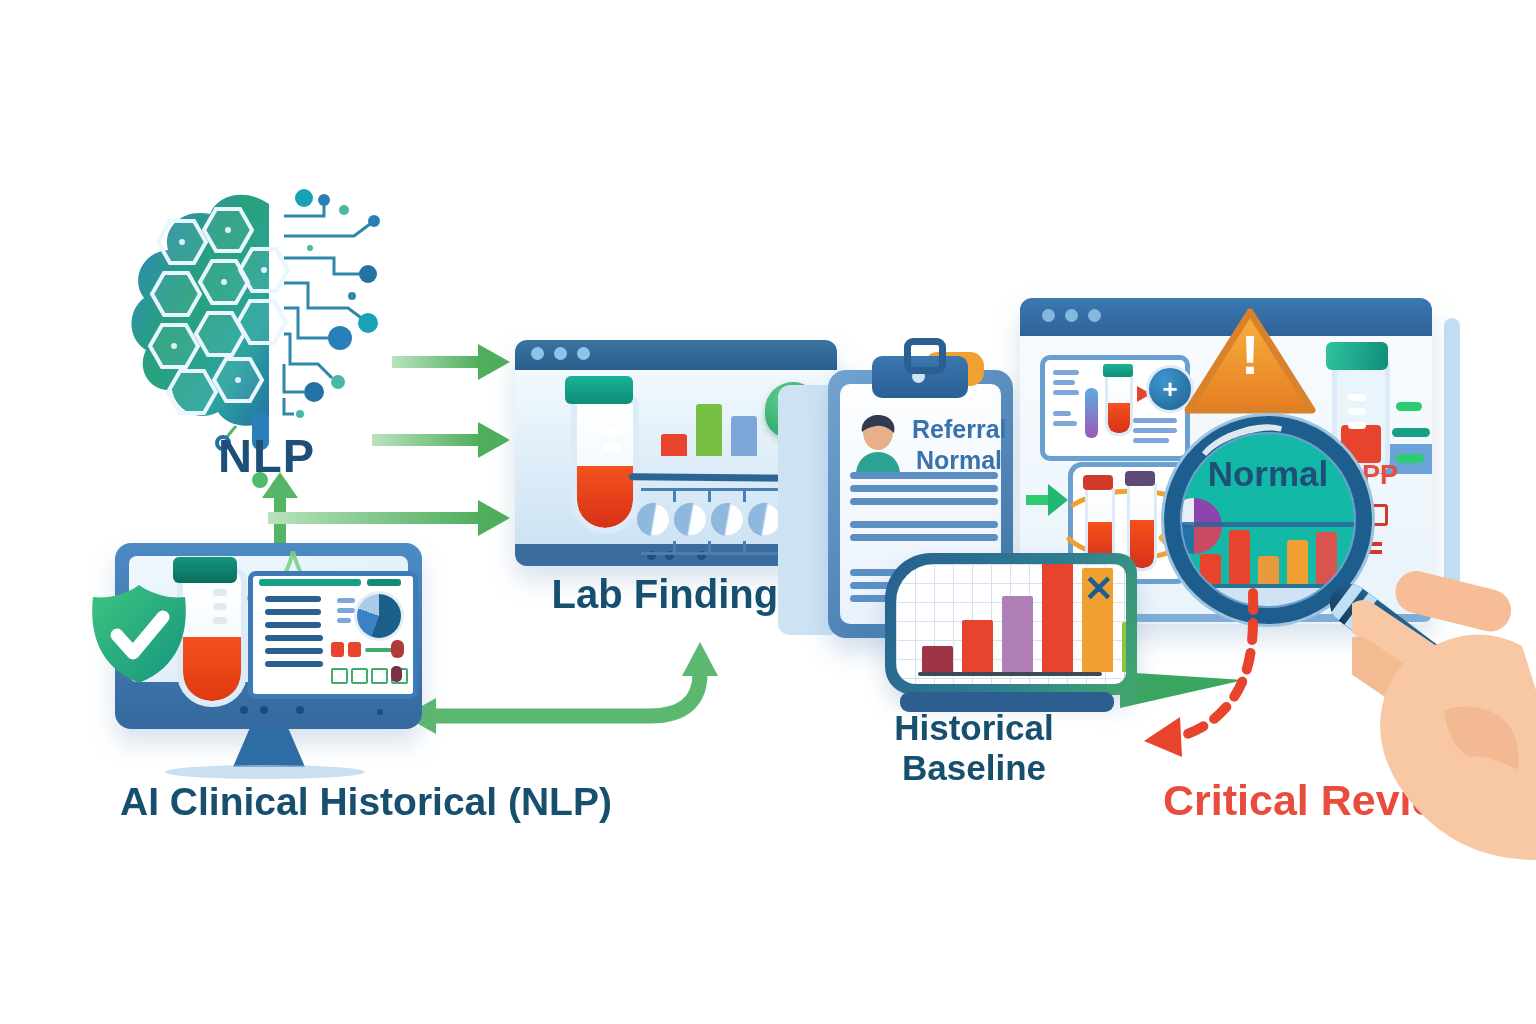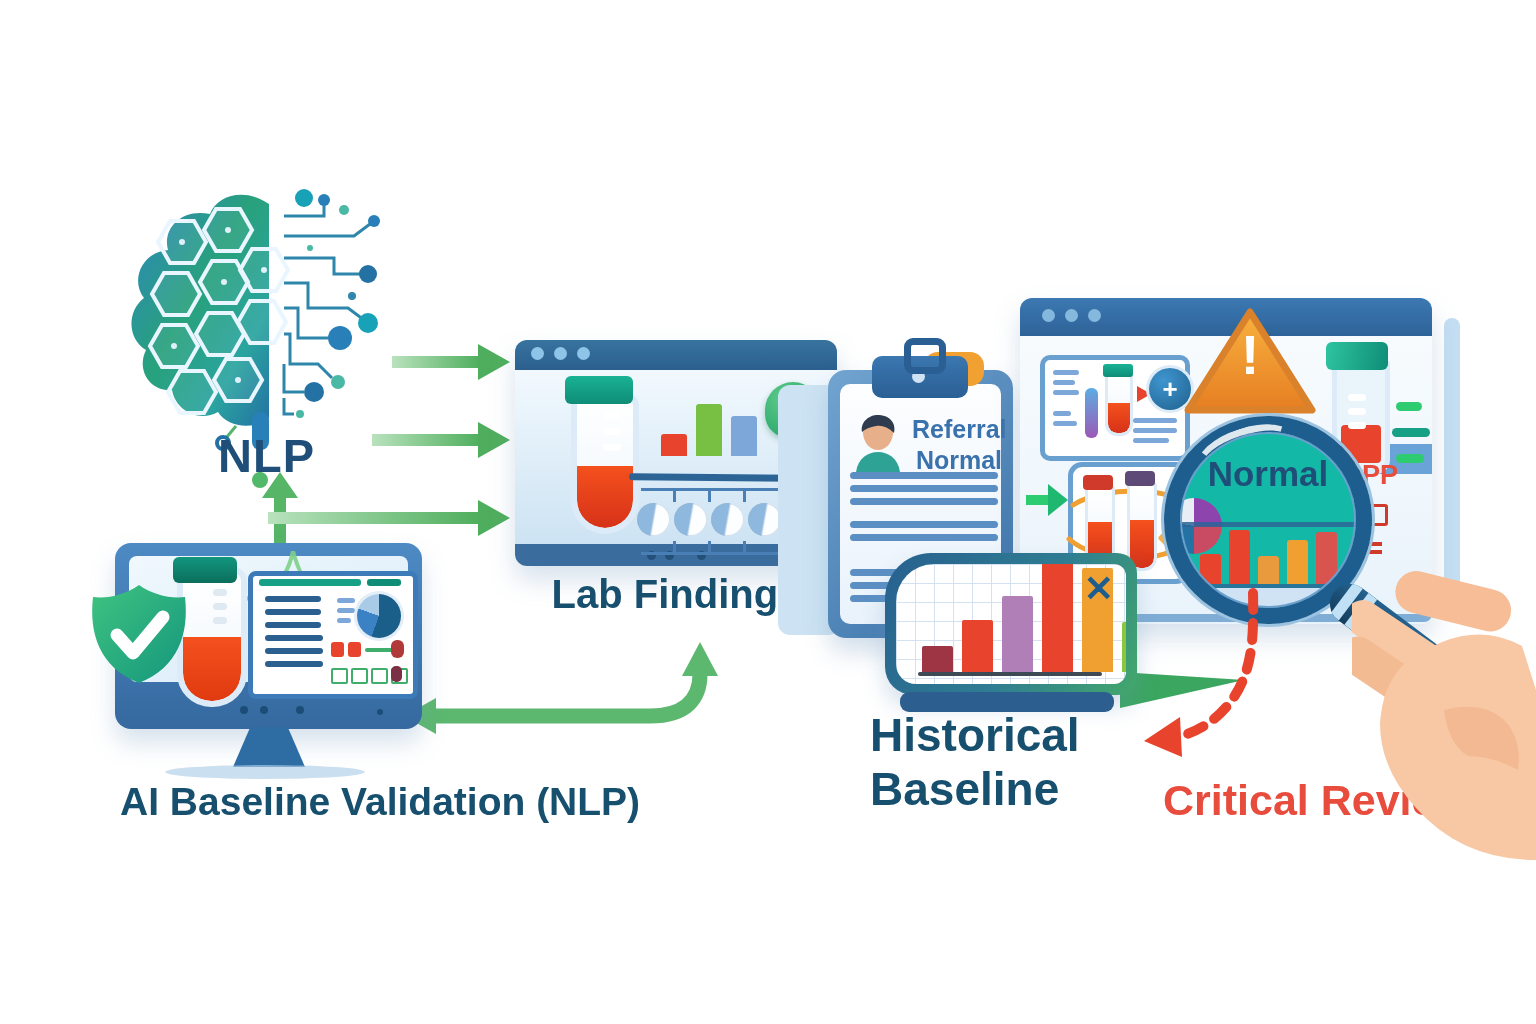--- a/index.html
+++ b/index.html
@@ -259,21 +259,21 @@
       <defs>
           <linearGradient id="gSh" x1="0" y1="0" x2="1" y2="1">
         <stop offset="0" stop-color="#3fc380"></stop>
             <stop offset="1" stop-color="#14967d"></stop>
           </linearGradient>
         </defs>
       <path d="M52 4 C66 14 84 18 98 16 C102 52 92 86 52 102 C12 86 2 52 6 16 C20 18 38 14 52 4 Z" fill="url(#gSh)"></path>
       <path d="M30 54 L46 72 L76 36" stroke="#fff" stroke-width="13" fill="none" stroke-linecap="round" stroke-linejoin="round"></path>
     </svg>
   </div>
-  <div class="abs lbl" style="left:120px;top:780px;font-size:39px;">AI Baseline Validation (NLP)</div>
+  <div class="abs lbl" style="left:120px;top:780px;font-size:39px;">AI Clinical Historical (NLP)</div>
 
   <div class="abs" style="left:778px;top:385px;width:62px;height:250px;background:#cde3f3;border-radius:12px;"></div>
   <div class="abs" style="left:828px;top:350px;width:190px;height:292px;">
     <div class="abs" style="left:0;top:20px;width:185px;height:268px;border-radius:18px;
          background:linear-gradient(135deg,#72a4d0,#386fa6);box-shadow:0 14px 24px rgba(110,150,190,.3);"></div>
     <div class="abs" style="left:12px;top:34px;width:161px;height:240px;border-radius:10px;
          background:linear-gradient(#fdfeff,#e9f2fb);"></div>
 
     <div class="abs" style="left:96px;top:2px;width:60px;height:34px;background:#f0a132;border-radius:14px;"></div>
     <div class="abs" style="left:44px;top:6px;width:96px;height:42px;background:linear-gradient(#3b77b0,#2a5f94);border-radius:10px;">
@@ -415,21 +415,21 @@
           <i style="height: 52px; background: rgb(232, 67, 45);"></i>
           <i style="height: 76px; background: rgb(176, 127, 184);"></i>
           <i style="height: 112px; background: rgb(232, 67, 45);"></i>
           <i style="height: 104px; background: rgb(240, 160, 48);"></i>
           <i style="height: 50px; background: rgb(140, 198, 63);"></i>
         </div>
       <div class="abs" style="right:12px;top:4px;font-size:36px;font-weight:bold;color:#1d5e8e;">✕</div>
     </div>
   </div>
   <div class="abs" style="left:900px;top:692px;width:214px;height:20px;background:#2c5f8f;border-radius:9px;"></div>
-  <div class="abs lbl" style="left:870px;top:708px;width:280px;text-align:left;font-size:46px;">Historical Baseline</div>
+  <div class="abs lbl" style="left:834px;top:708px;width:280px;text-align:center;font-size:35px;">Historical Baseline</div>
 
   <div class="abs" style="left:1180px;top:432px;width:176px;height:176px;border-radius:50%;overflow:hidden;background:#14b8a6;">
     <div class="abs" style="left:-14px;top:66px;width:56px;height:56px;border-radius:50%;
          background:conic-gradient(#8e44ad 0 90deg,#c94b63 90deg 180deg,#2471a3 180deg 280deg,#e8eef5 280deg 360deg);"></div>
     <div class="abs" style="left:0;top:22px;width:100%;text-align:center;font-size:35px;font-weight:bold;color:#1f4e79;">Normal</div>
     <div class="abs" style="left:0;top:90px;width:100%;height:5px;background:#2c6496;opacity:.85;"></div>
     <div class="abs" style="left:0;bottom:20px;width:100%;height:4px;background:#2c6496;opacity:.8;"></div>
     <div class="abs" style="left:0;bottom:0;width:100%;height:20px;background:#cfe3f4;"></div>
     <div class="bars mag-bars abs" style="left:20px;bottom:24px;height:56px;">
         <i style="height: 30px; background: rgb(232, 67, 45);"></i>

